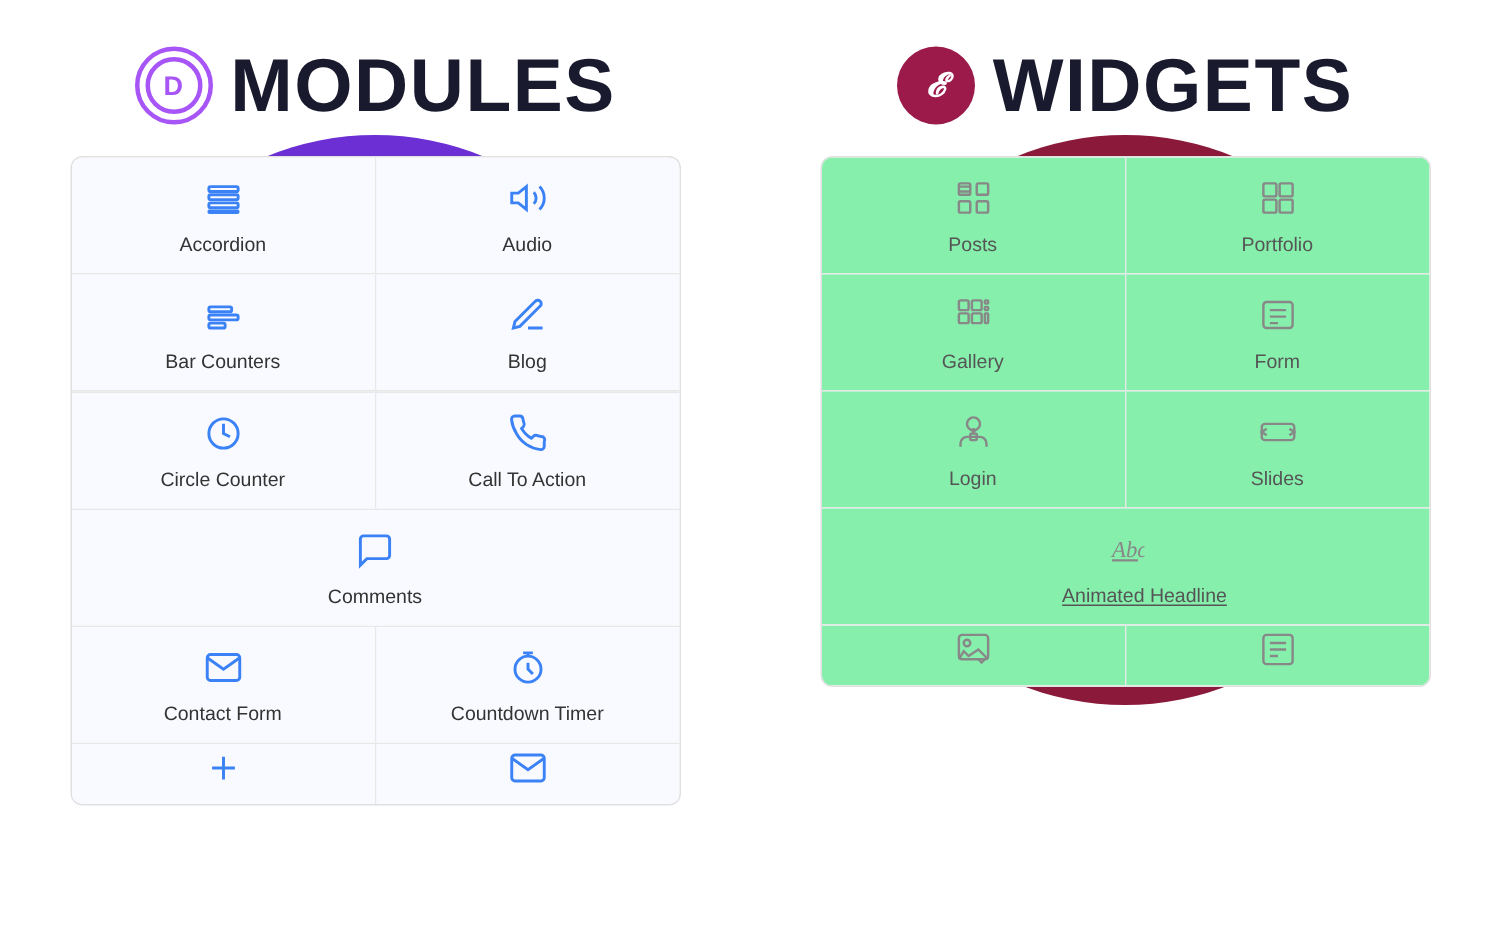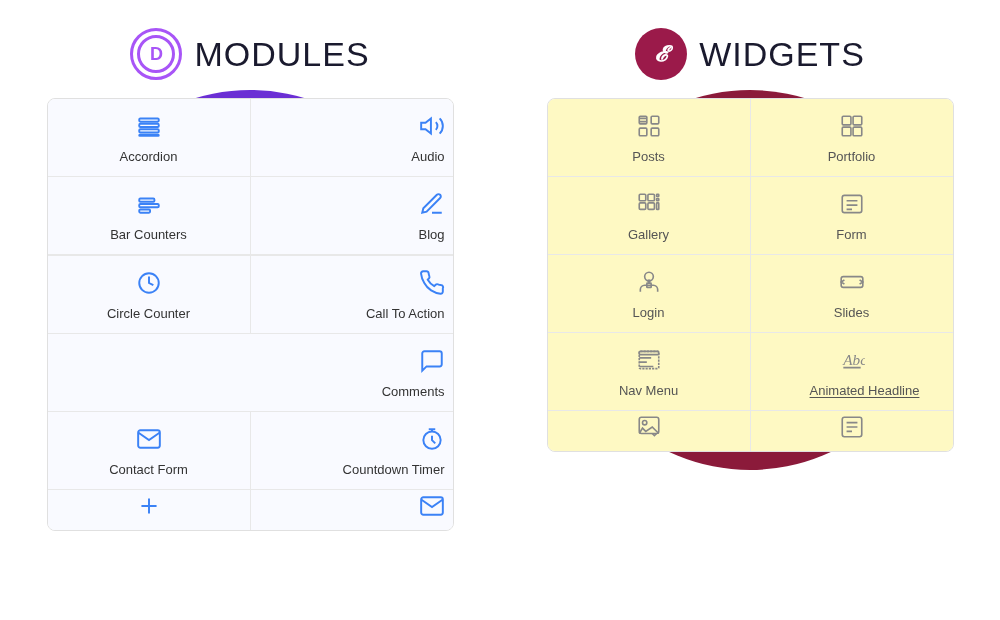--- a/index.html
+++ b/index.html
@@ -109,22 +109,22 @@
     }
 
     .elementor-logo-inner {
       color: #fff;
       font-size: 22px;
       font-weight: 900;
       font-style: italic;
     }
 
     .section-title {
-      font-size: 34px;
-      font-weight: 400;
+      font-size: 50px;
+      font-weight: 700;
       color: #1a1a2e;
       letter-spacing: 1px;
     }
 
     
     .grid-panel {
       position: relative;
       z-index: 2;
       background: #fff;
       border: 1px solid #e0e0e0;
@@ -150,21 +150,20 @@
       align-items: center;
       justify-content: center;
       padding: 14px 8px 12px;
       border-right: 1px solid #e8e8e8;
       background: #f9faff;
       min-height: 75px;
     }
 
     .grid-cell:last-child {
       border-right: none;
-      align-items: flex-end;
     }
 
     .cell-icon {
       color: #3b82f6;
       font-size: 22px;
       margin-bottom: 6px;
       line-height: 1;
     }
 
     .cell-icon svg {
@@ -184,21 +183,21 @@
 
     
     .grid-cell-right {
       flex: 1;
       display: flex;
       flex-direction: column;
       align-items: center;
       justify-content: center;
       padding: 14px 8px 12px;
       border-right: 1px solid #e8e8e8;
-      background: #fef9c3;
+      background: #86efac;
       min-height: 75px;
     }
 
     .grid-cell-right:last-child {
       border-right: none;
     }
 
     .cell-icon-right {
       color: #666;
       font-size: 22px;
@@ -463,32 +462,20 @@
             </svg>
           </div>
           <span class="cell-label-right">Slides</span>
         </div>
       </div>
 
       <div class="grid-row">
         <div class="grid-cell-right">
           <div class="cell-icon-right">
             <svg viewBox="0 0 24 24" stroke="#888" fill="none" stroke-width="1.5" width="28" height="28">
-              <rect x="3" y="4" width="18" height="3" rx="1"></rect>
-              <line x1="3" y1="10" x2="14" y2="10"></line>
-              <line x1="3" y1="14" x2="10" y2="14"></line>
-              <line x1="3" y1="18" x2="16" y2="18"></line>
-              <rect x="3" y="4" width="18" height="16" rx="1" stroke-dasharray="2,1"></rect>
-            </svg>
-          </div>
-          <span class="cell-label-right">Nav Menu</span>
-        </div>
-        <div class="grid-cell-right">
-          <div class="cell-icon-right">
-            <svg viewBox="0 0 24 24" stroke="#888" fill="none" stroke-width="1.5" width="28" height="28">
               <text x="4" y="17" font-size="14" font-family="Georgia, serif" fill="#888" stroke="none" font-style="italic">Abc</text>
               <line x1="4" y1="19" x2="20" y2="19" stroke="#888" stroke-width="1.5"></line>
             </svg>
           </div>
           <span class="cell-label-right underline-text">Animated Headline</span>
         </div>
       </div>
 
       <div class="grid-row partial-row" style="height:40px;">
         <div class="grid-cell-right" style="min-height:40px;">

